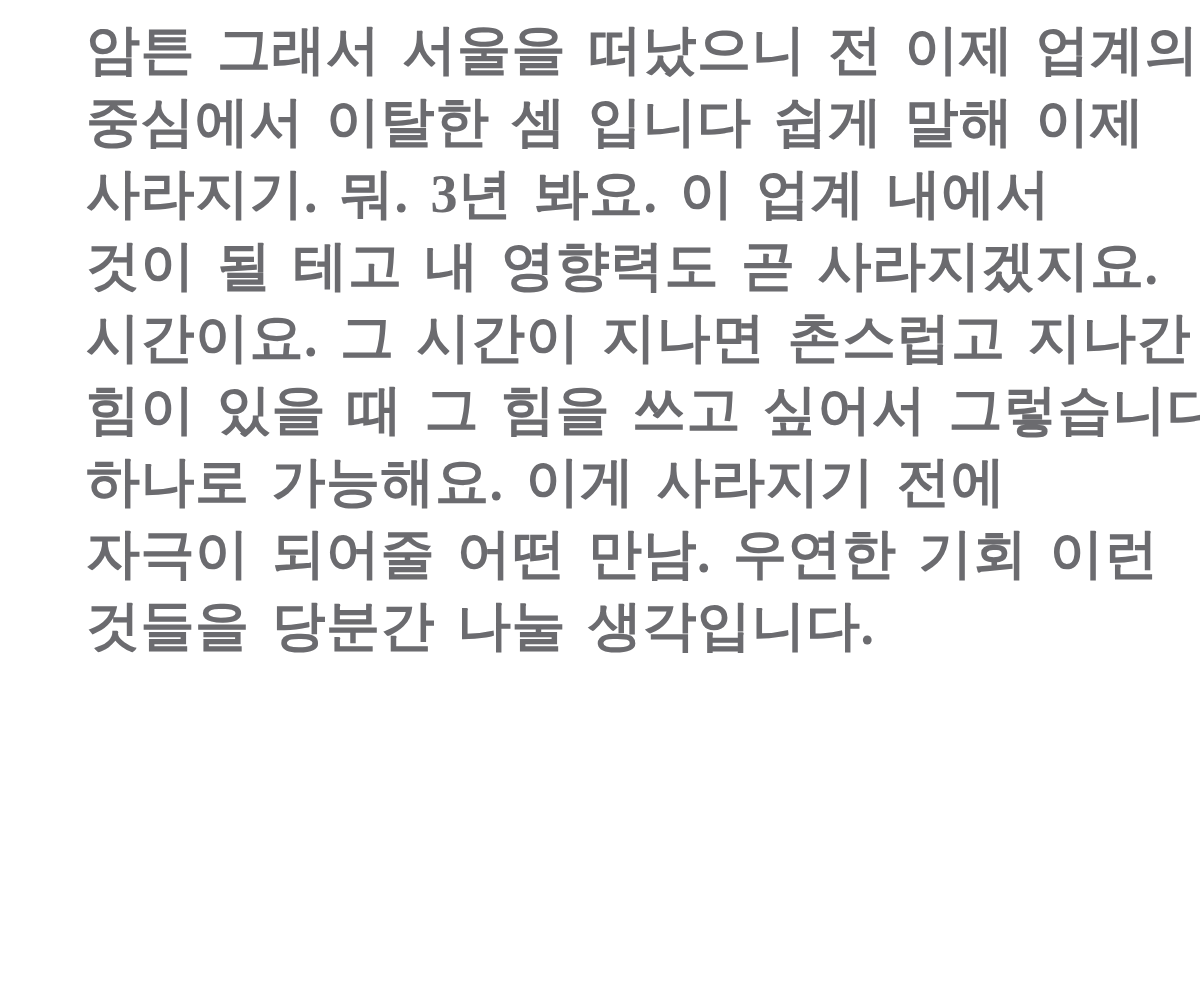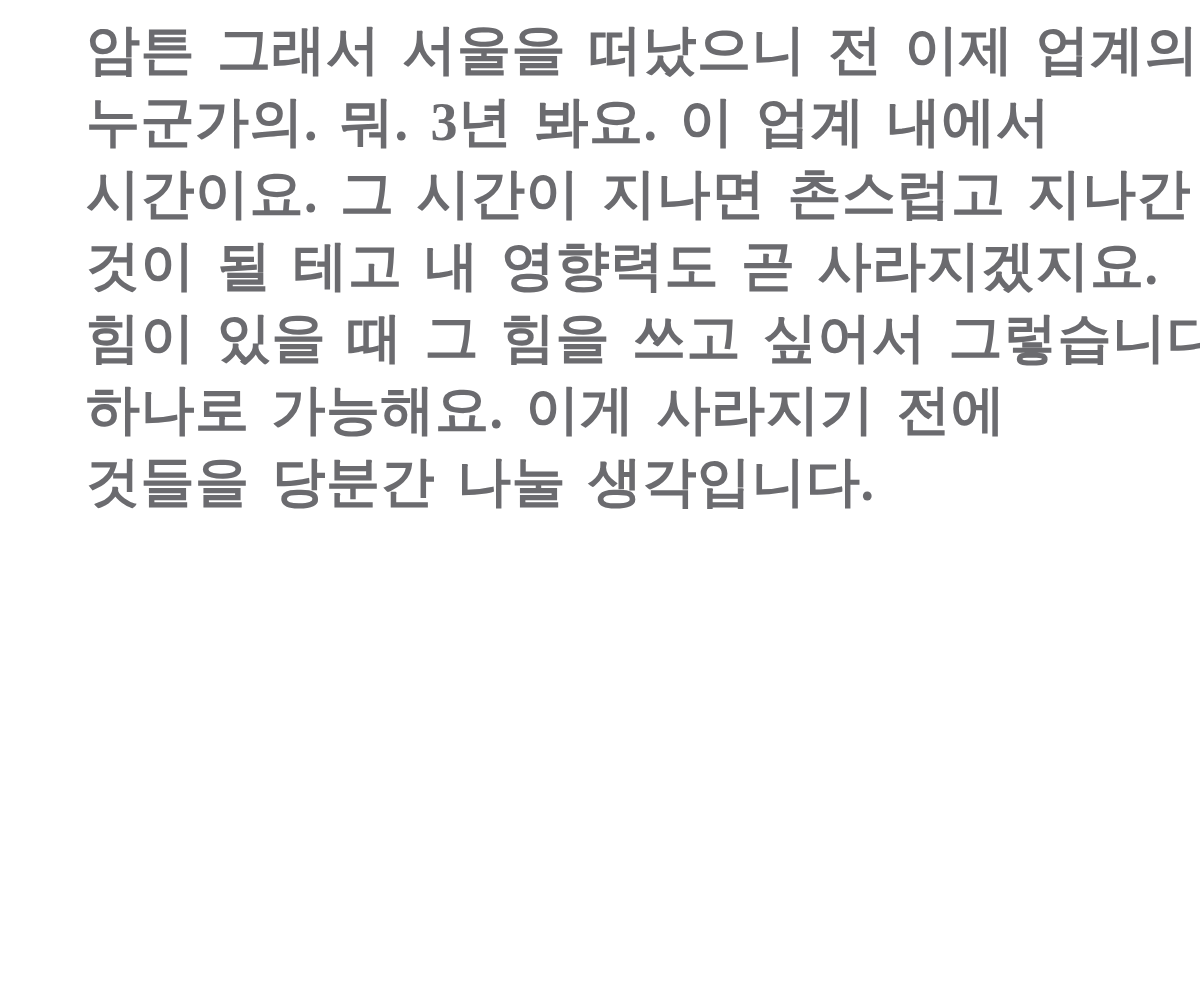--- a/index.html
+++ b/index.html
@@ -31,20 +31,22 @@
   .text-line {
     height: 72px;
   }
 </style>
 </head>
 <body>
 
 <div class="page">
   <div class="text-block">
     <div class="text-line">암튼 그래서 서울을 떠났으니 전 이제 업계의</div>
-    <div class="text-line">누군가의. 뭐. 3년 봐요. 이 업계 내에서</div>
+    <div class="text-line">중심에서 이탈한 셈 입니다 쉽게 말해 이제</div>
+    <div class="text-line">사라지기. 뭐. 3년 봐요. 이 업계 내에서</div>
+    <div class="text-line">것이 될 테고 내 영향력도 곧 사라지겠지요.</div>
     <div class="text-line">시간이요. 그 시간이 지나면 촌스럽고 지나간</div>
-    <div class="text-line">것이 될 테고 내 영향력도 곧 사라지겠지요.</div>
     <div class="text-line">힘이 있을 때 그 힘을 쓰고 싶어서 그렇습니다.</div>
     <div class="text-line">하나로 가능해요. 이게 사라지기 전에</div>
+    <div class="text-line">자극이 되어줄 어떤 만남. 우연한 기회 이런</div>
     <div class="text-line">것들을 당분간 나눌 생각입니다.</div>
   </div>
 </div>
 
 </body></html>

